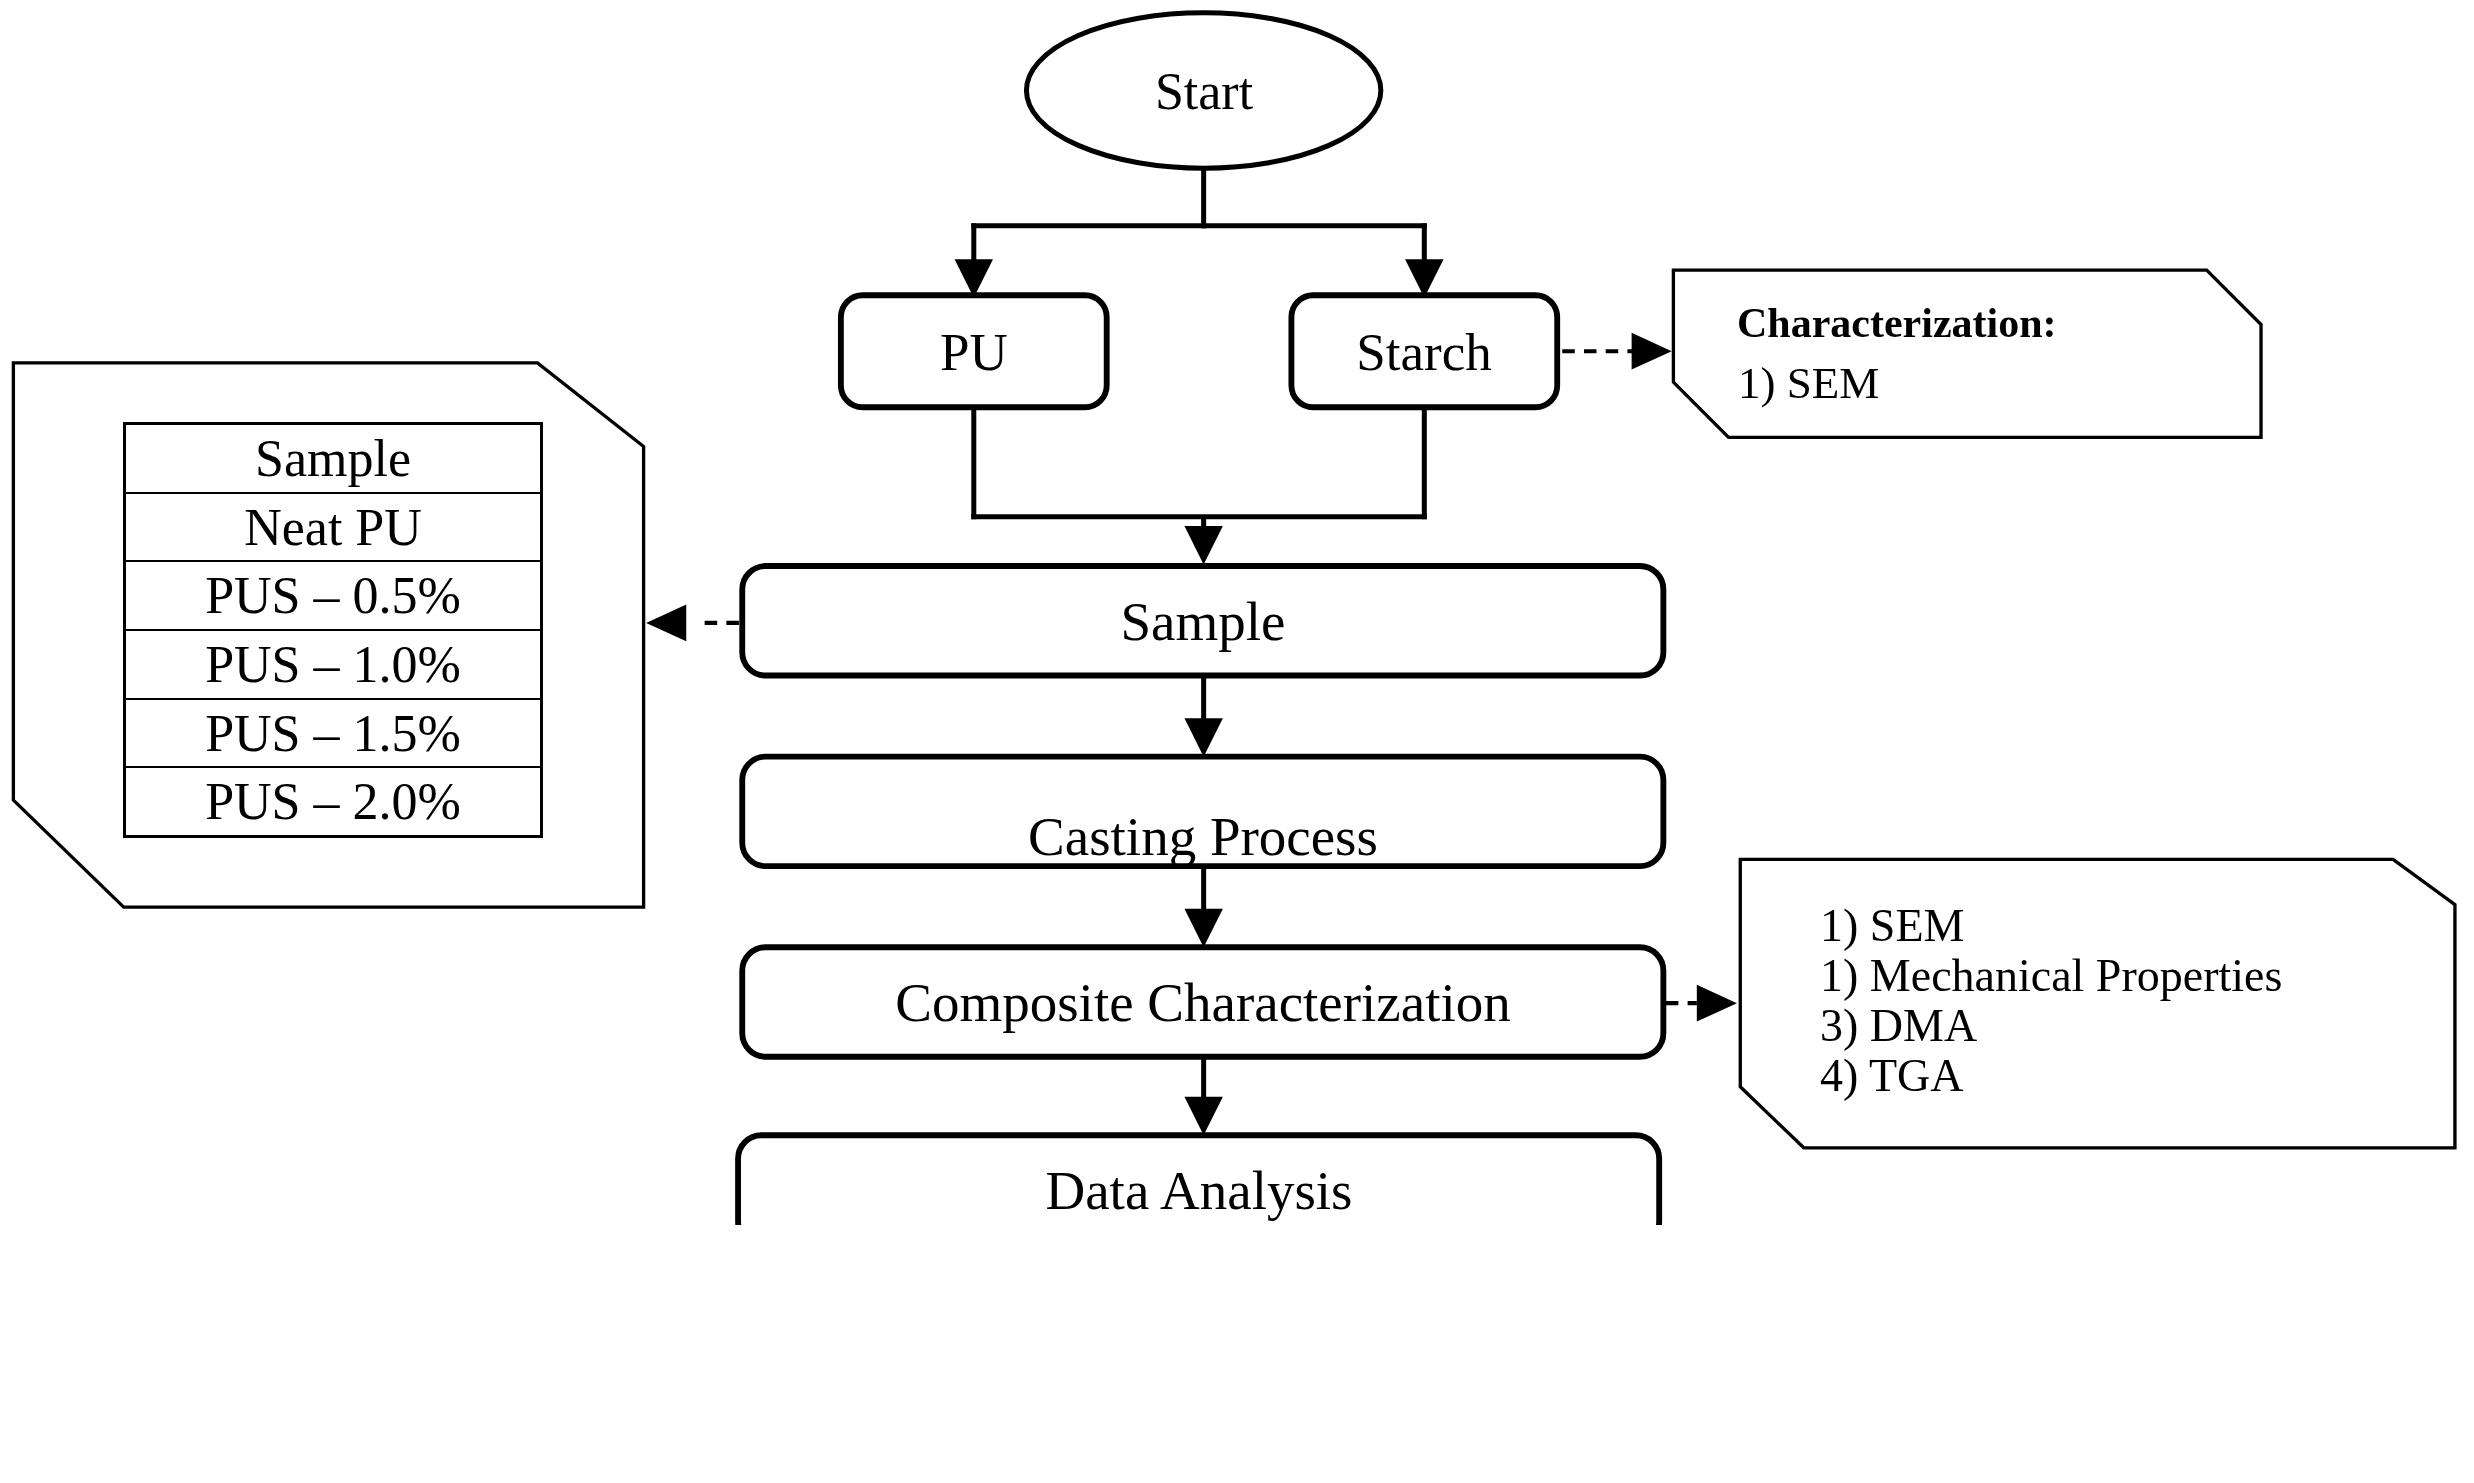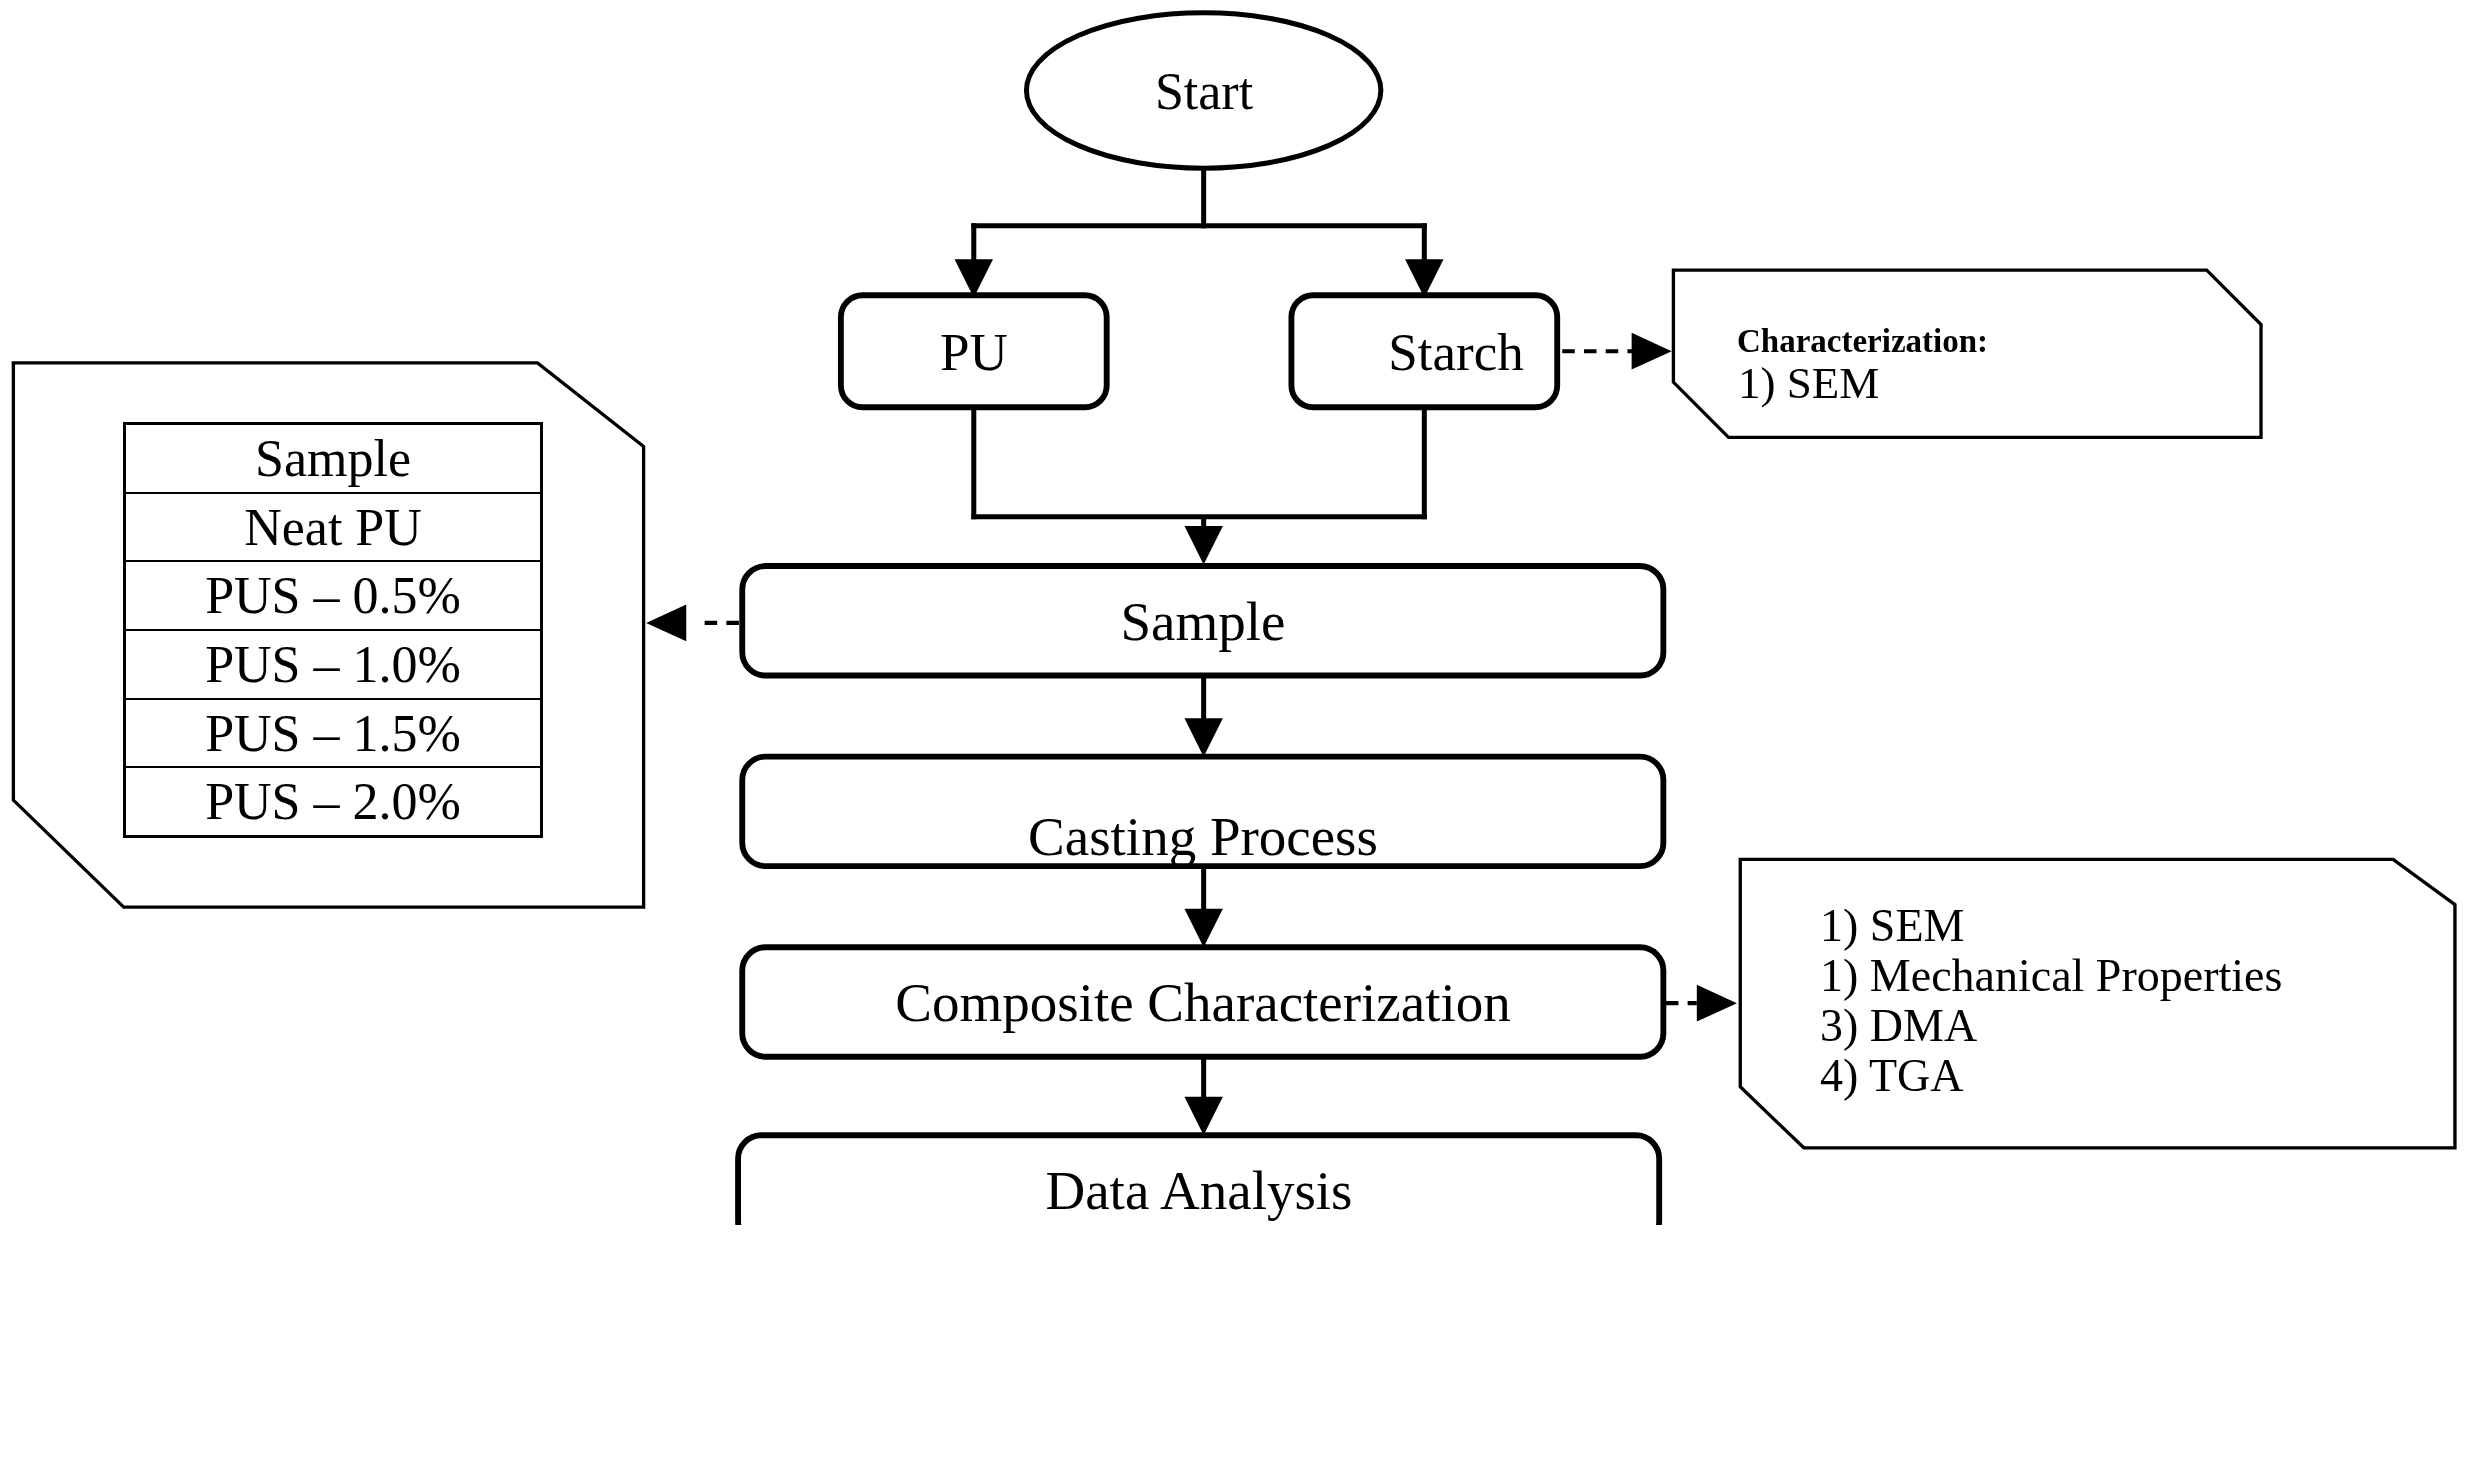--- a/index.html
+++ b/index.html
@@ -20,31 +20,31 @@
     white-space:nowrap;
     color:#000;
     line-height:1;
   }
   .node-lbl{font-size:55px;}
   .term-lbl{font-size:52px;}
   .io-lbl{font-size:53px;}
 
   .start-pos{left:1204px;top:92px;}
   .pu-pos{left:974px;top:352px;}
-  .starch-pos{left:1424px;top:352px;margin-left:32px;}
+  .starch-pos{left:1424px;top:352px;}
   .mixing-pos{left:1203px;top:621px;}
   .casting-pos{left:1203px;top:836px;}
   .composite-pos{left:1203px;top:1002px;}
   .data-pos{left:1199px;top:1190px;}
   .end-pos{left:1199px;top:1401px;}
 
   
   .c1-title{
     position:absolute;left:1737px;top:299px;
-    font-size:33px;font-weight:bold;line-height:1.15;white-space:nowrap;margin-top:24px;
+    font-size:42px;font-weight:bold;line-height:1.15;white-space:nowrap;
   }
   .c1-item{
     position:absolute;left:1738px;top:358px;
     font-size:45px;line-height:1.15;white-space:nowrap;
   }
 
   
   .rc-list{
     position:absolute;left:1820px;top:901px;
     font-size:46px;line-height:50px;white-space:nowrap;

